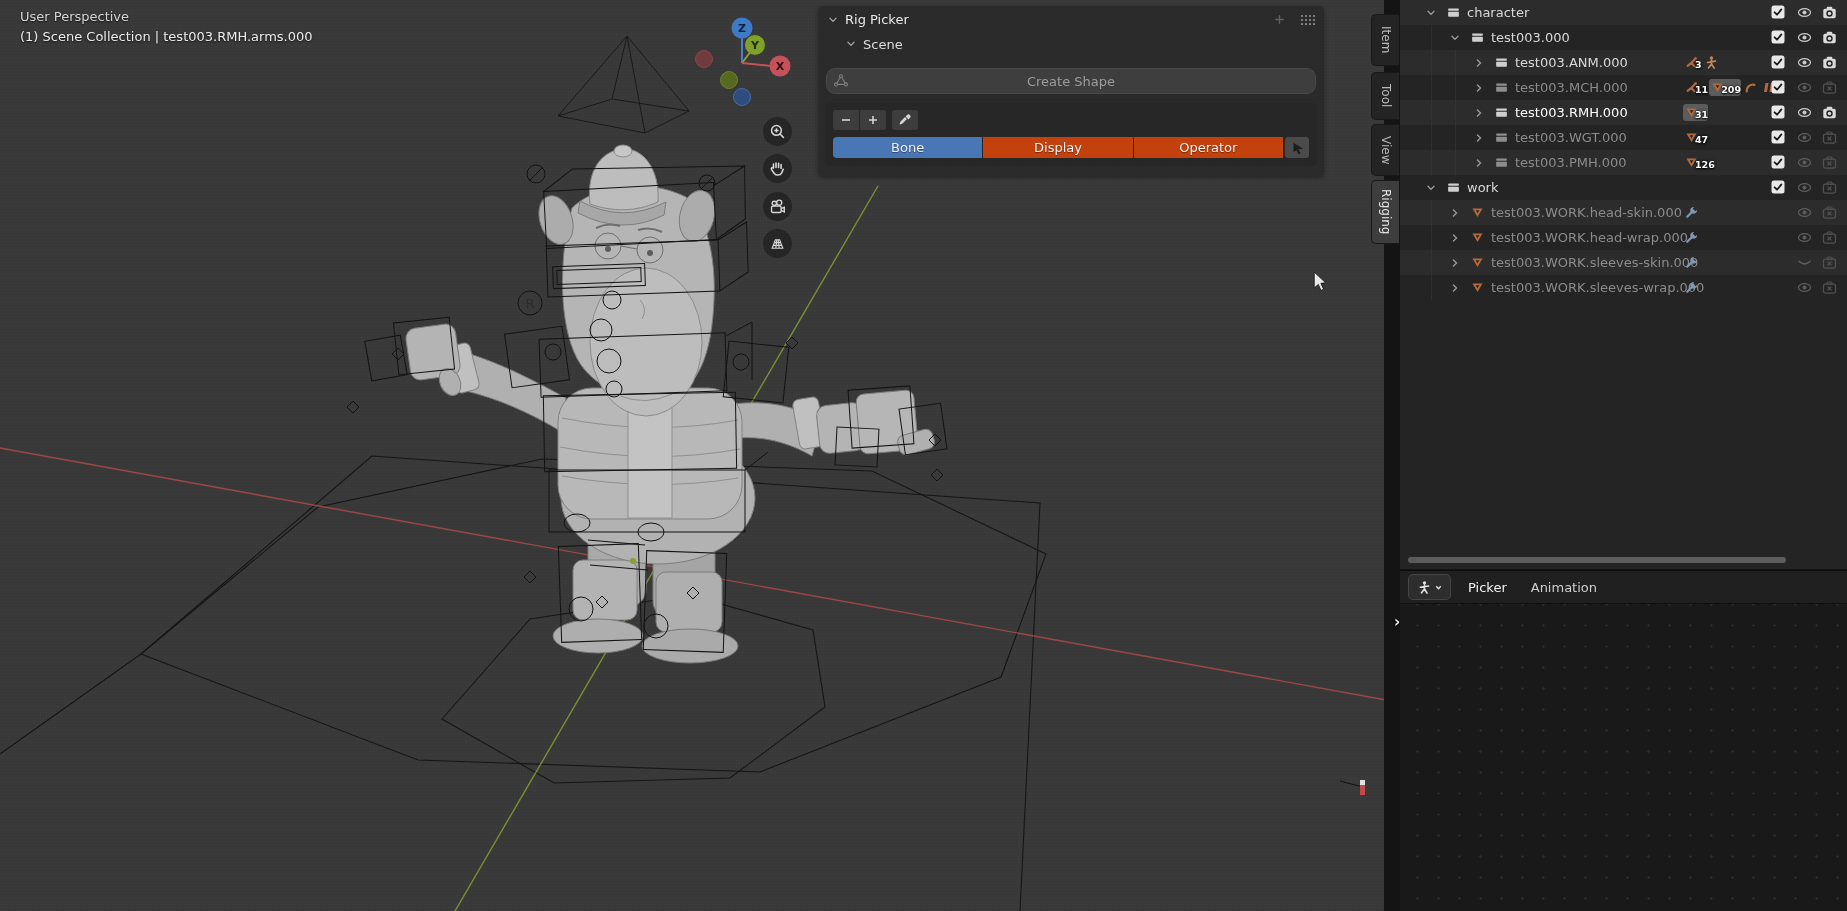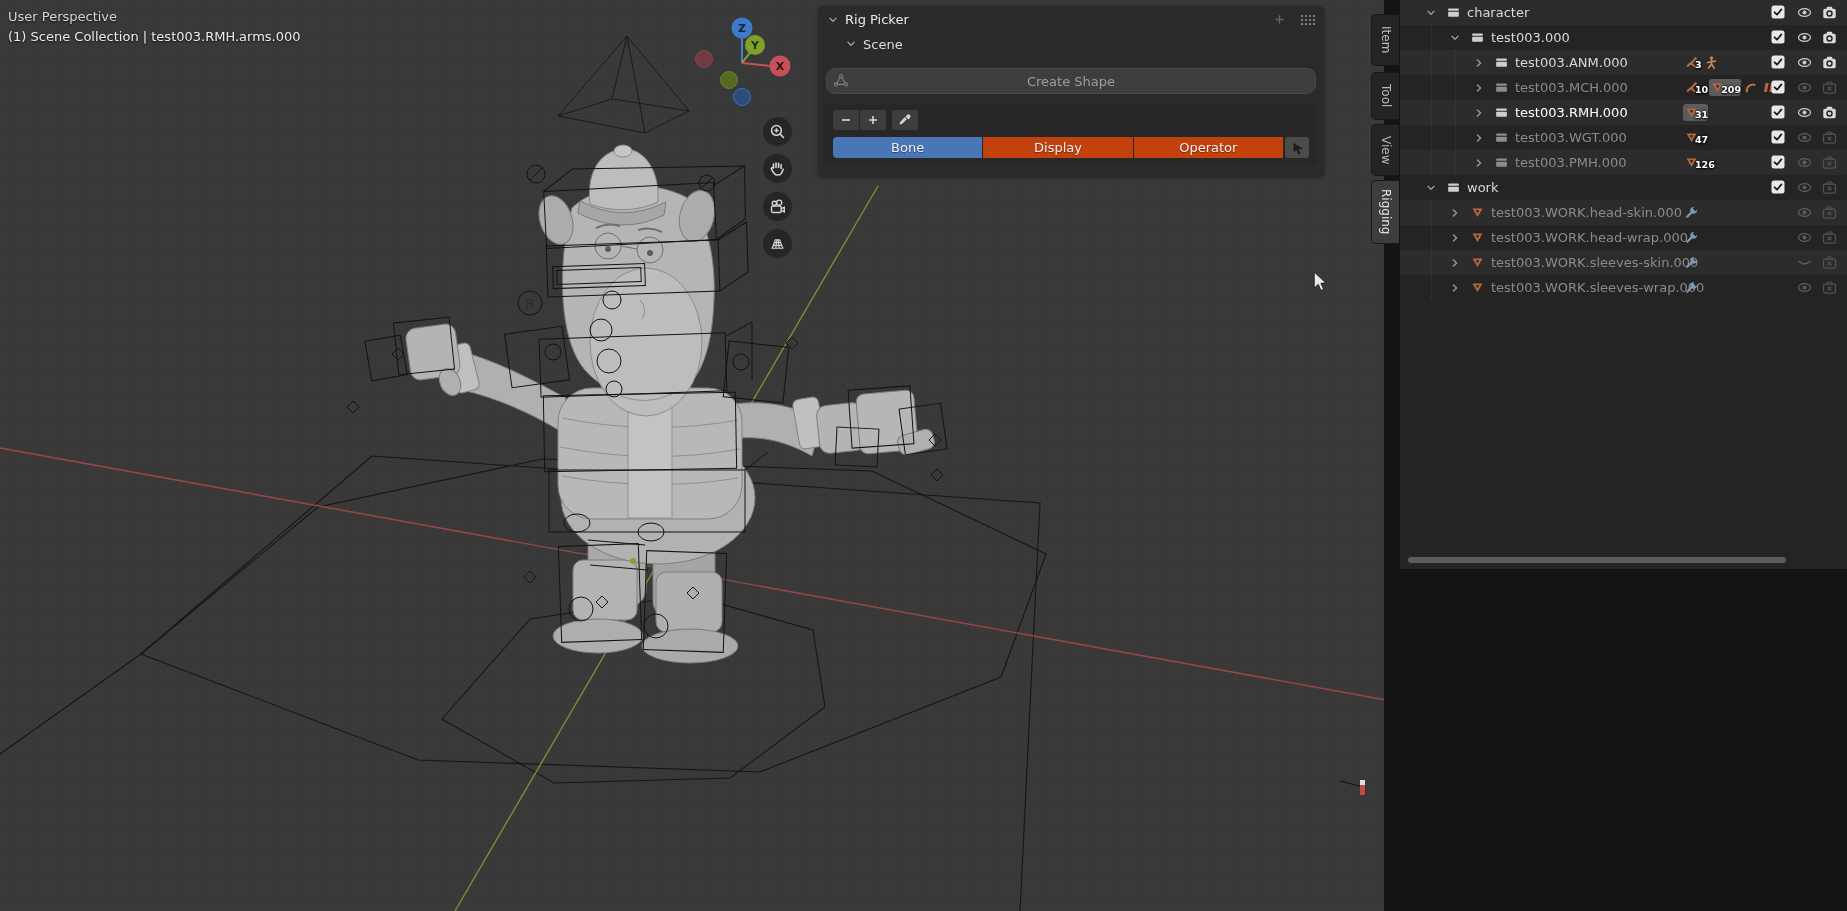--- a/index.html
+++ b/index.html
@@ -1,21 +1,21 @@
 <!DOCTYPE html>
 <html><head>
 <meta charset="utf-8">
 <style>
   html,body{margin:0;padding:0;background:#111;}
   .app{position:relative;width:1847px;height:911px;overflow:hidden;background:#141414;
        font-family:"DejaVu Sans",sans-serif;-webkit-font-smoothing:antialiased;}
   
   .viewport{position:absolute;left:0;top:0;width:1386px;height:911px;background:#383838;
     background-image:radial-gradient(#3c3c3c 0.6px,transparent 1.1px);background-size:3px 3px;}
-  .vp-overlay{position:absolute;left:8px;top:9px;z-index:5;text-shadow:0 1px 2px rgba(0,0,0,.75);}
+  .vp-overlay{position:absolute;left:20px;top:9px;z-index:5;text-shadow:0 1px 2px rgba(0,0,0,.75);}
   .vp-line1{font-size:13px;color:#d6d6d6;}
   .vp-line2{font-size:13px;color:#ececec;margin-top:5px;}
   .gizmo{position:absolute;left:694px;top:11px;z-index:6;}
   .navbtn{position:absolute;left:763px;width:29px;height:29px;border-radius:50%;z-index:6;
     background:rgba(30,30,30,.72);display:flex;align-items:center;justify-content:center;color:#d6d6d6;}
   
   .rig-panel{position:absolute;left:818px;top:6px;width:506px;z-index:7;background:rgba(42,42,42,.97);
     border-radius:5px;box-shadow:0 1px 4px rgba(0,0,0,.35);padding-bottom:11px;}
   .rp-header{display:flex;align-items:center;height:27px;padding:0 9px;gap:6px;}
   .rp-title{font-size:13px;color:#e9e9e9;}
@@ -467,21 +467,21 @@
           </span>
           <span class="olabel">test003.MCH.000</span>
           <span class="badges">
             <span class="badge">
               <span class="bicon c-orange">
                 <svg width="15" height="15" viewBox="0 0 14 14" fill="none" stroke="currentColor" stroke-width="2" stroke-linecap="round">
                   <path d="M10.8,3.2 L6.8,7.4 M6.8,7.4 L3.4,10.2 M6.8,7.4 L9.6,10.4"></path>
                   <circle cx="10.8" cy="3.2" r="1.2" fill="currentColor" stroke="none"></circle>
                 </svg>
               </span>
-              <span class="cnt">10</span>
+              <span class="cnt">11</span>
             </span>
             <span class="badge boxed">
               <span class="bicon c-orange">
                 <svg width="15" height="15" viewBox="0 0 14 14">
                   <path d="M2.3,3.2 h9.4 l-4.7,8 Z" fill="currentColor"></path>
                   <path d="M5.3,4.8 h3.4 l-1.7,3 Z" fill="#242424"></path>
                 </svg>
               </span>
               <span class="cnt">209</span>
             </span>
@@ -795,14 +795,31 @@
           <span class="camc st-camoff"><svg width="15" height="15" viewBox="0 0 14 14" fill="none" stroke="currentColor">
               <rect x="1.4" y="3.8" width="11.2" height="8.4" rx="1.6" stroke-width="1.2"></rect>
               <rect x="4.6" y="1.8" width="4.8" height="2.2" rx="1" stroke-width="1"></rect>
               <path d="M5.2,6.2 L8.8,9.6 M8.8,6.2 L5.2,9.6" stroke-width="1.2"></path>
             </svg></span>
         </div>
       </div>
     <div class="hscroll"></div>
   </div>
 
+  <div class="bottom">
+    <div class="b-header">
+      <div class="editor-btn">
+        <svg width="15" height="15" viewBox="0 0 14 14" fill="none" stroke="currentColor" stroke-width="1.5" stroke-linecap="round">
+            <circle cx="7" cy="2.6" r="1.5" fill="currentColor" stroke="none"></circle>
+            <path d="M7,4.4 V8.4 M3.2,6.8 L10.8,5.6 M7,8.4 L4.2,12 M7,8.4 L9.4,12.2"></path>
+          </svg>
+        <svg width="9" height="9" viewBox="0 0 14 14" fill="none" stroke="currentColor" stroke-width="2">
+            <path d="M3.5,5 L7,9 L10.5,5"></path>
+          </svg>
+      </div>
+      <span class="btab active">Picker</span>
+      <span class="btab">Animation</span>
+    </div>
+    <div class="b-content"></div>
+    <div class="expand-arrow">›</div>
+  </div>
 
 </div>
 
 </body></html>

